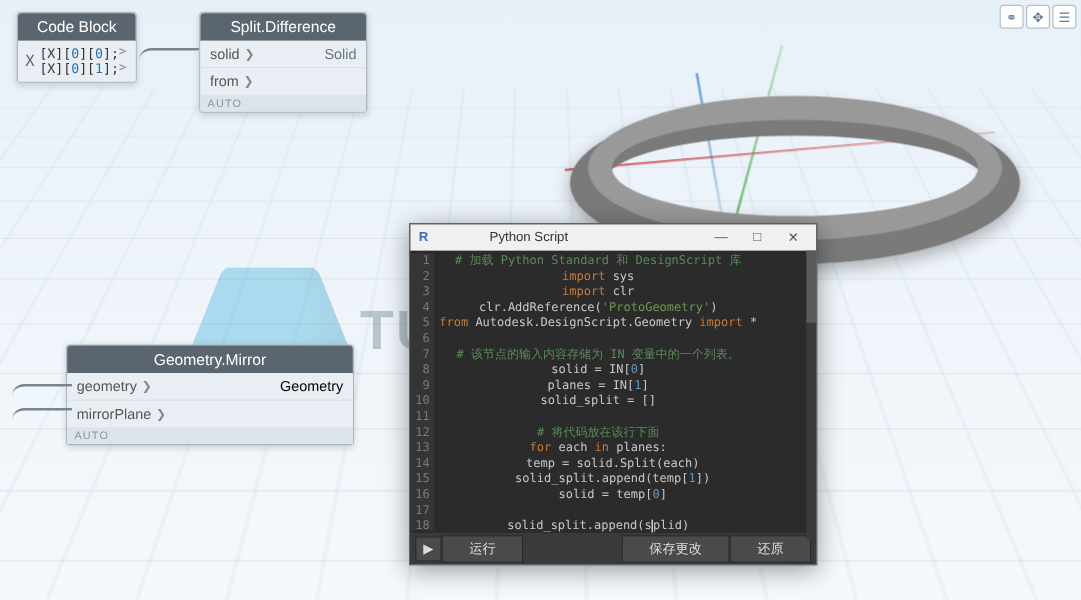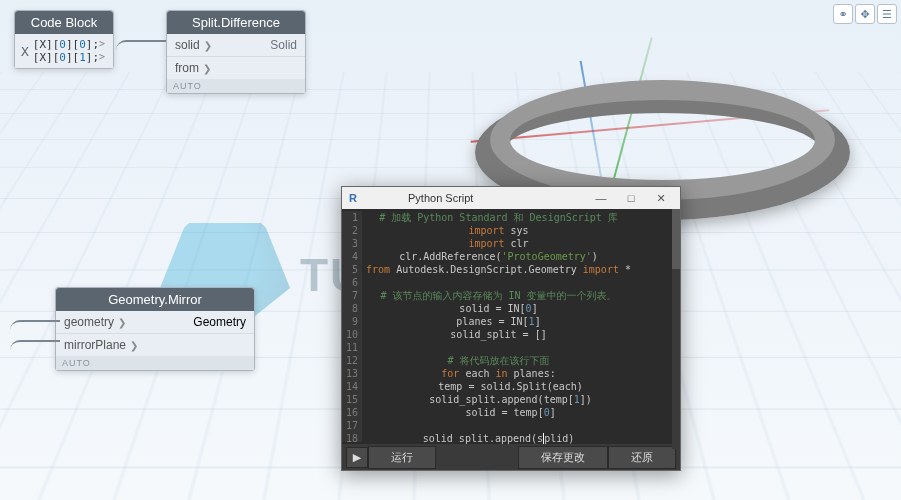--- a/index.html
+++ b/index.html
@@ -153,21 +153,21 @@
     }
     
     .solid-diff {
       top: 10px; left: 166px; width: 140px;
     }
     .solid-diff .out-label {
       color: #6a747e;
     }
     
     .geo-mirror {
-      top: 287px; left: 55px; width: 200px;
+      top: 287px; left: 55px; width: 240px;
     }
     
     .wire-stub {
       position: absolute;
       width: 50px; height: 20px;
       border-top: 2px solid #7a8590;
       border-radius: 10px 0 0 0;
     }
     
     .py-window {

